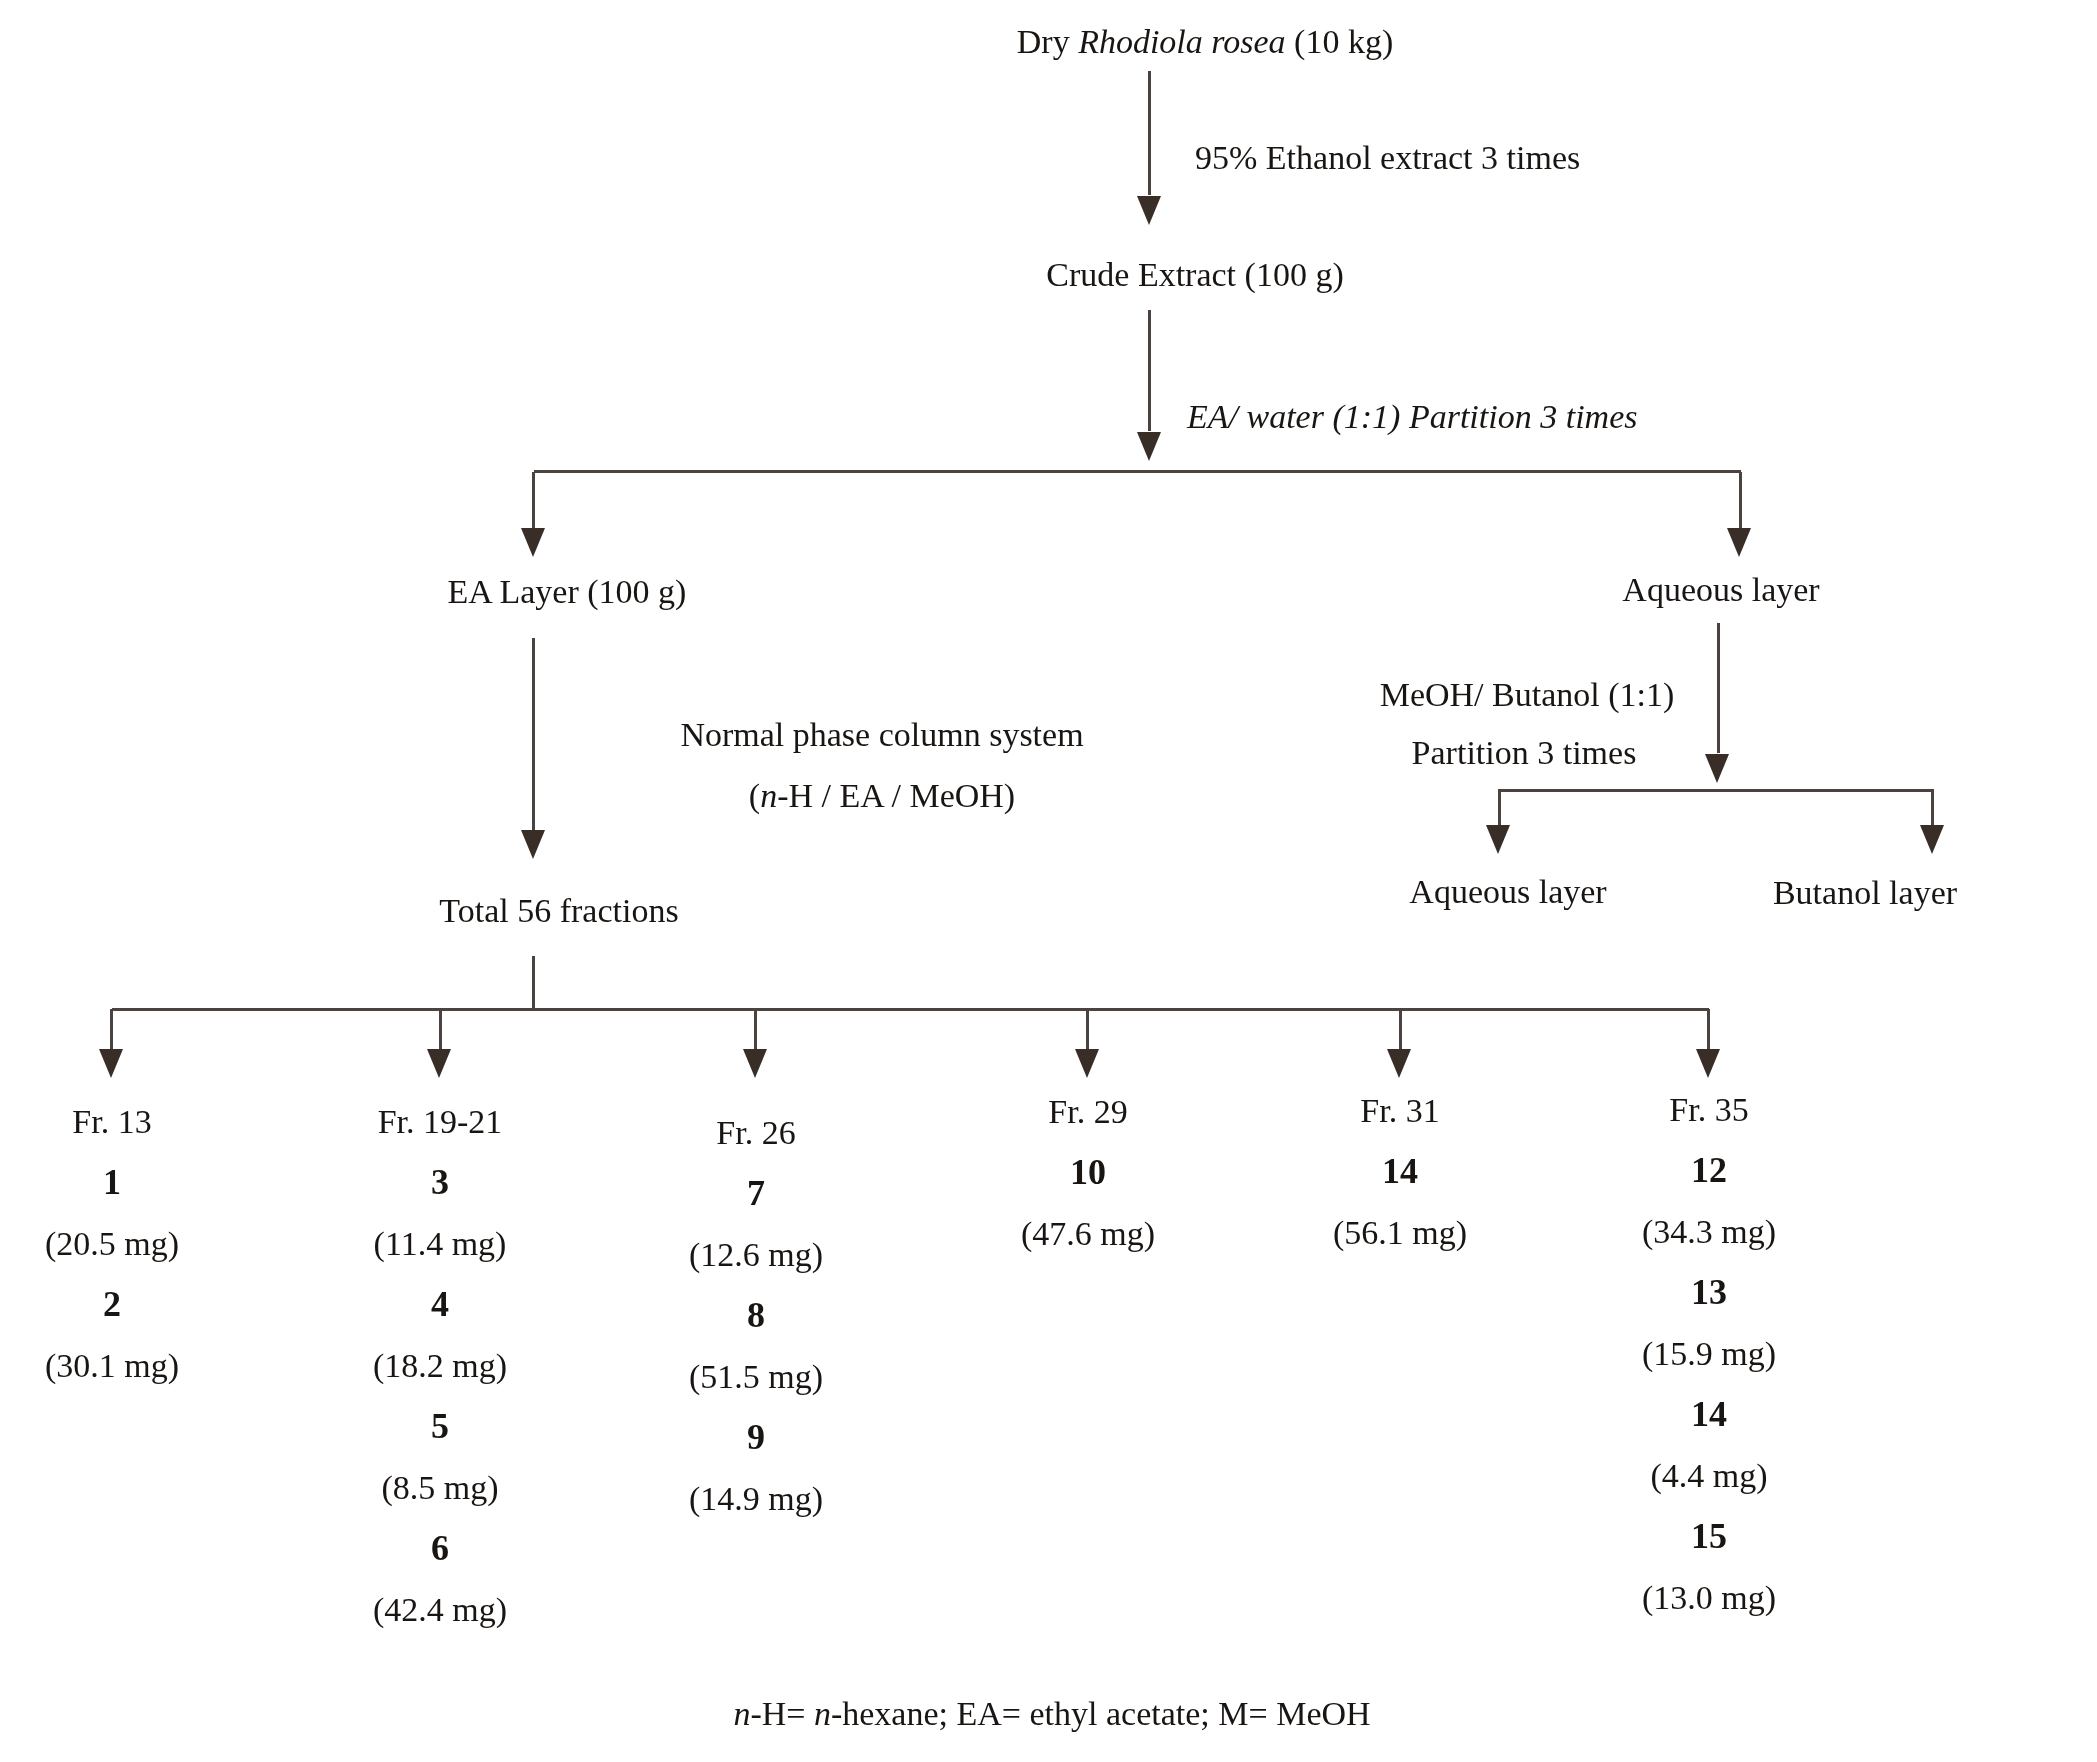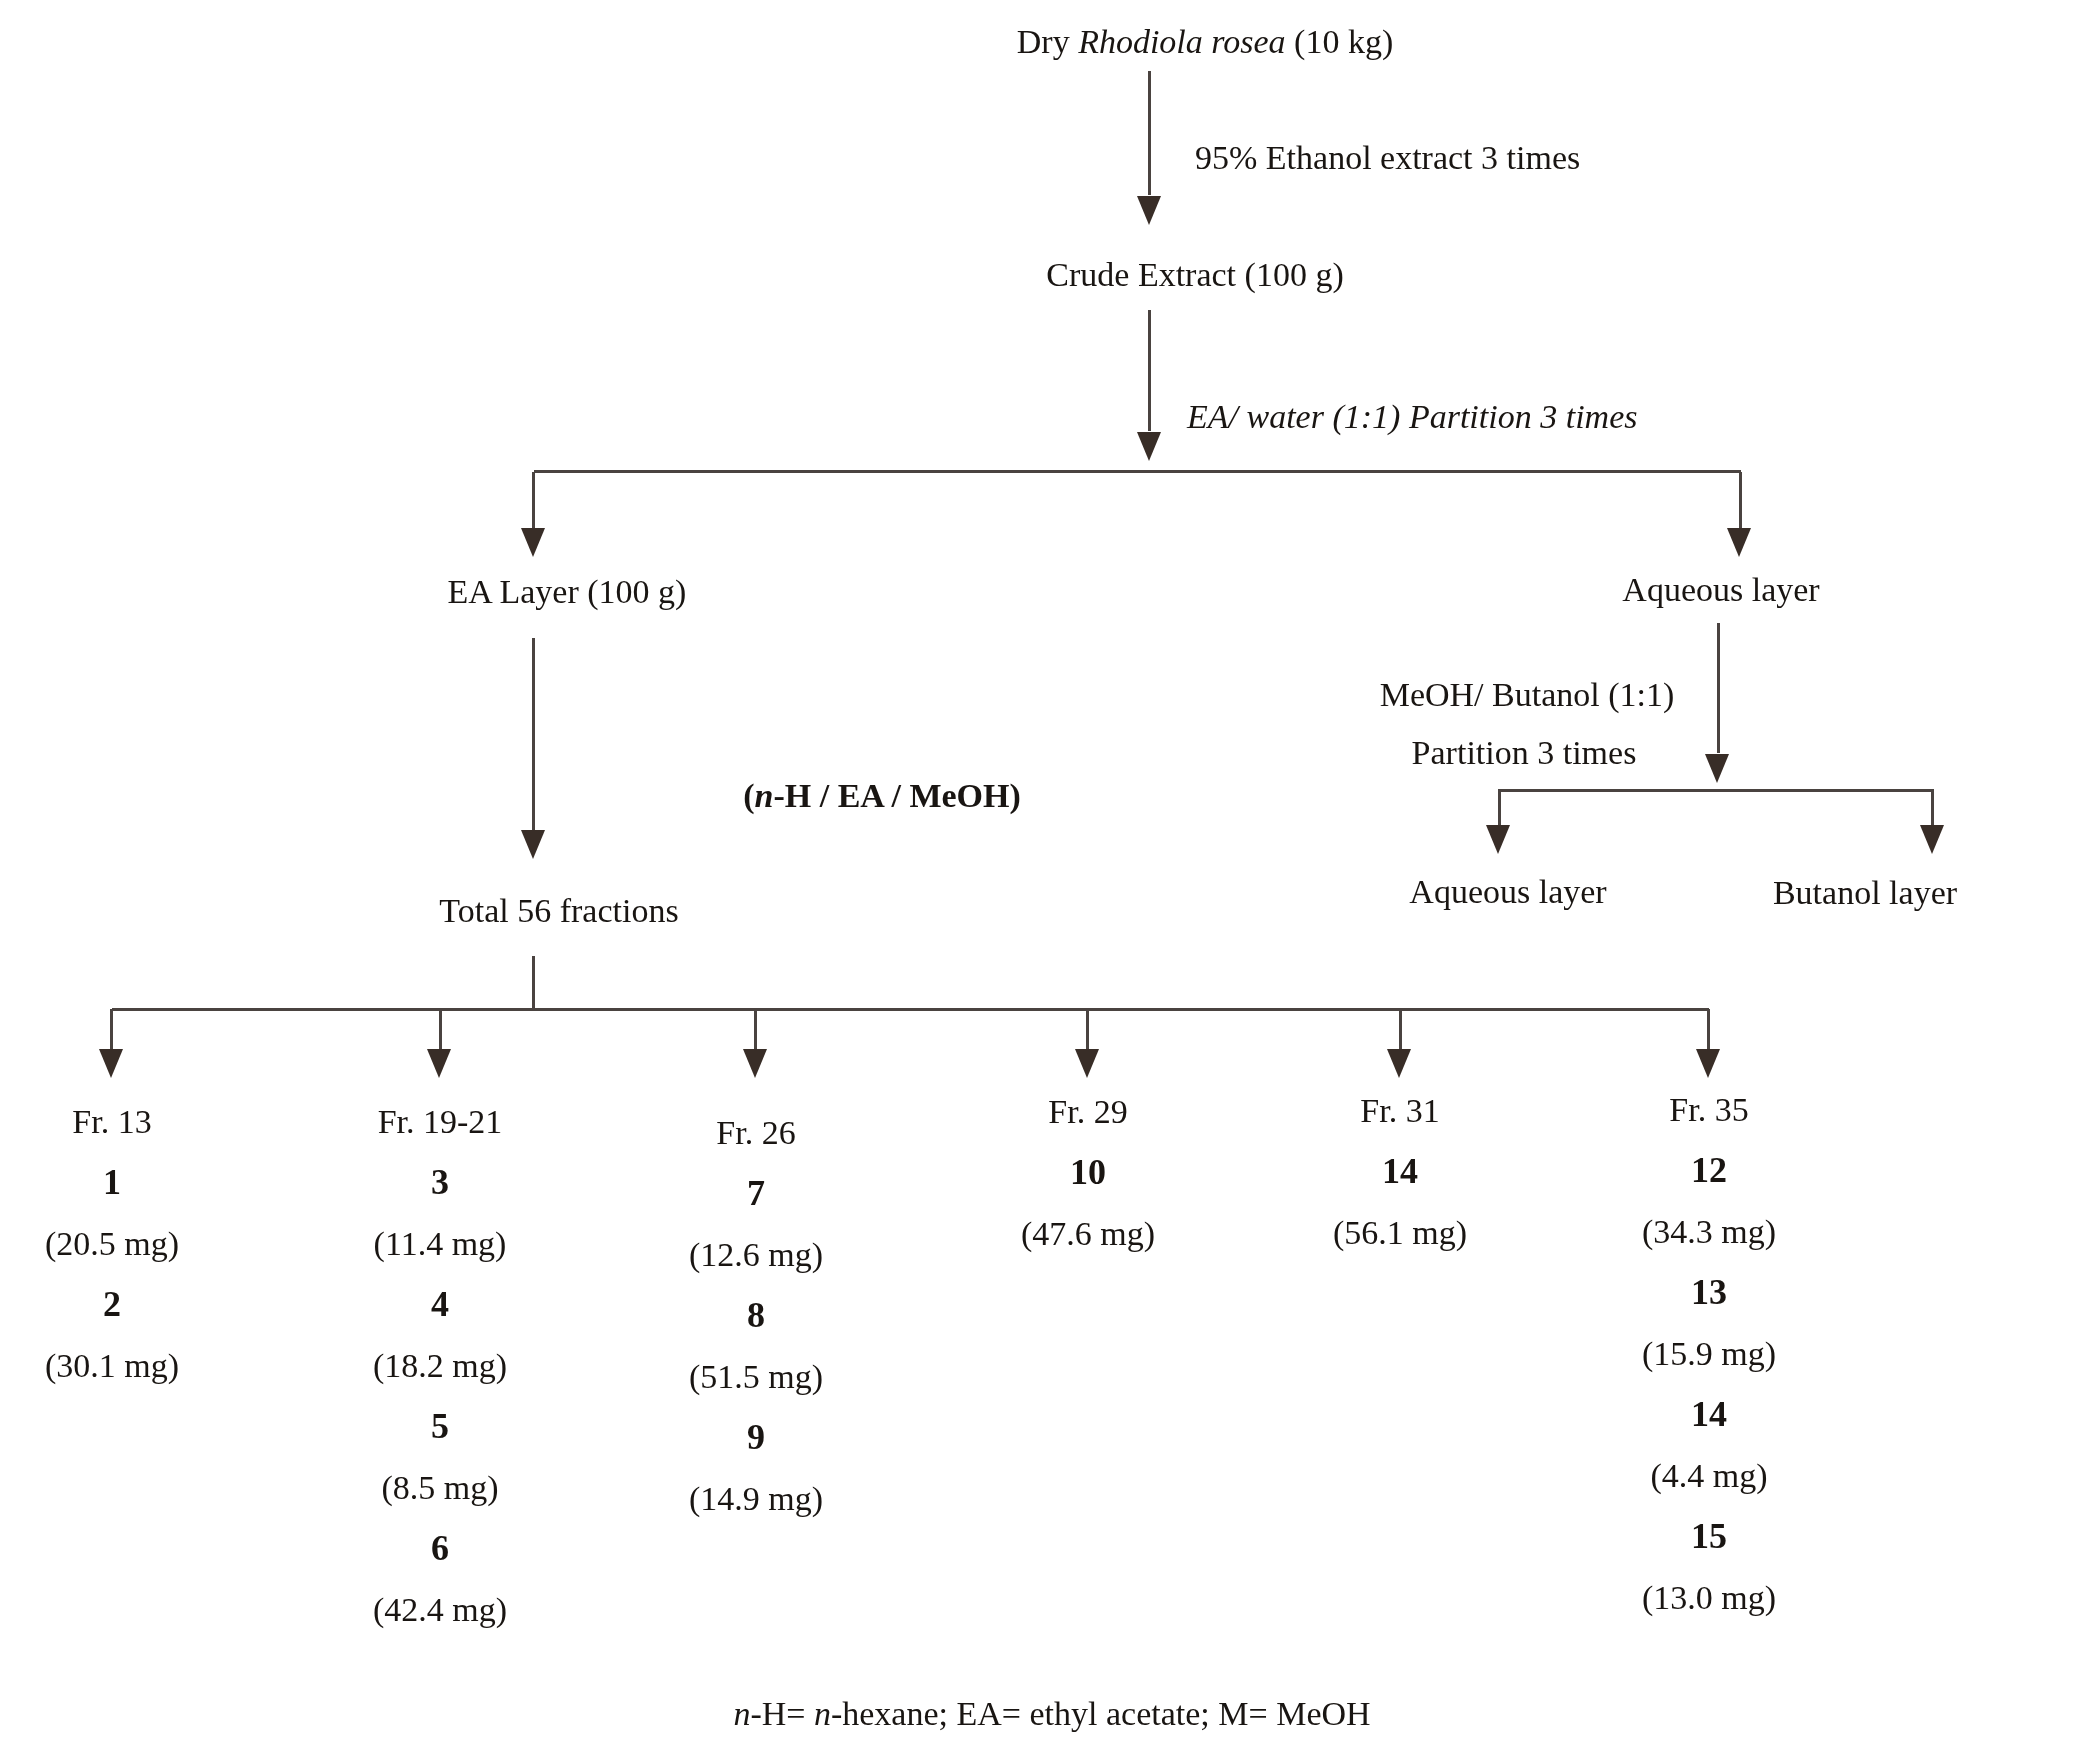--- a/index.html
+++ b/index.html
@@ -66,21 +66,22 @@
   <div class="v" style="left:532px;top:472px;height:56px;"></div>
   <div class="ah" style="left:521px;top:528px;"></div>
   <div class="v" style="left:1739px;top:472px;height:56px;"></div>
   <div class="ah" style="left:1727px;top:528px;"></div>
 
   <div class="t" style="left:567px;top:571px;">EA Layer (100 g)</div>
   <div class="t" style="left:1721px;top:569px;">Aqueous layer</div>
 
   <div class="v" style="left:532px;top:638px;height:193px;"></div>
   <div class="ah" style="left:521px;top:830px;"></div>
-  <div class="t" style="left:882px;top:775px;font-weight:bold;"><span>(</span><span class="em">n</span><span>-H / EA / MeOH)</span></div>
+  <div class="t" style="left:882px;top:714px;">Normal phase column system</div>
+  <div class="t" style="left:882px;top:775px;"><span>(</span><span class="em">n</span><span>-H / EA / MeOH)</span></div>
 
   <div class="t" style="left:559px;top:890px;">Total 56 fractions</div>
 
   <div class="v" style="left:1717px;top:623px;height:130px;"></div>
   <div class="ah" style="left:1705px;top:754px;"></div>
   <div class="t" style="left:1527px;top:674px;">MeOH/ Butanol (1:1)</div>
   <div class="t" style="left:1524px;top:732px;">Partition 3 times</div>
 
   <div class="h" style="left:1498px;top:789px;width:436px;"></div>
   <div class="v" style="left:1498px;top:791px;height:34px;"></div>

